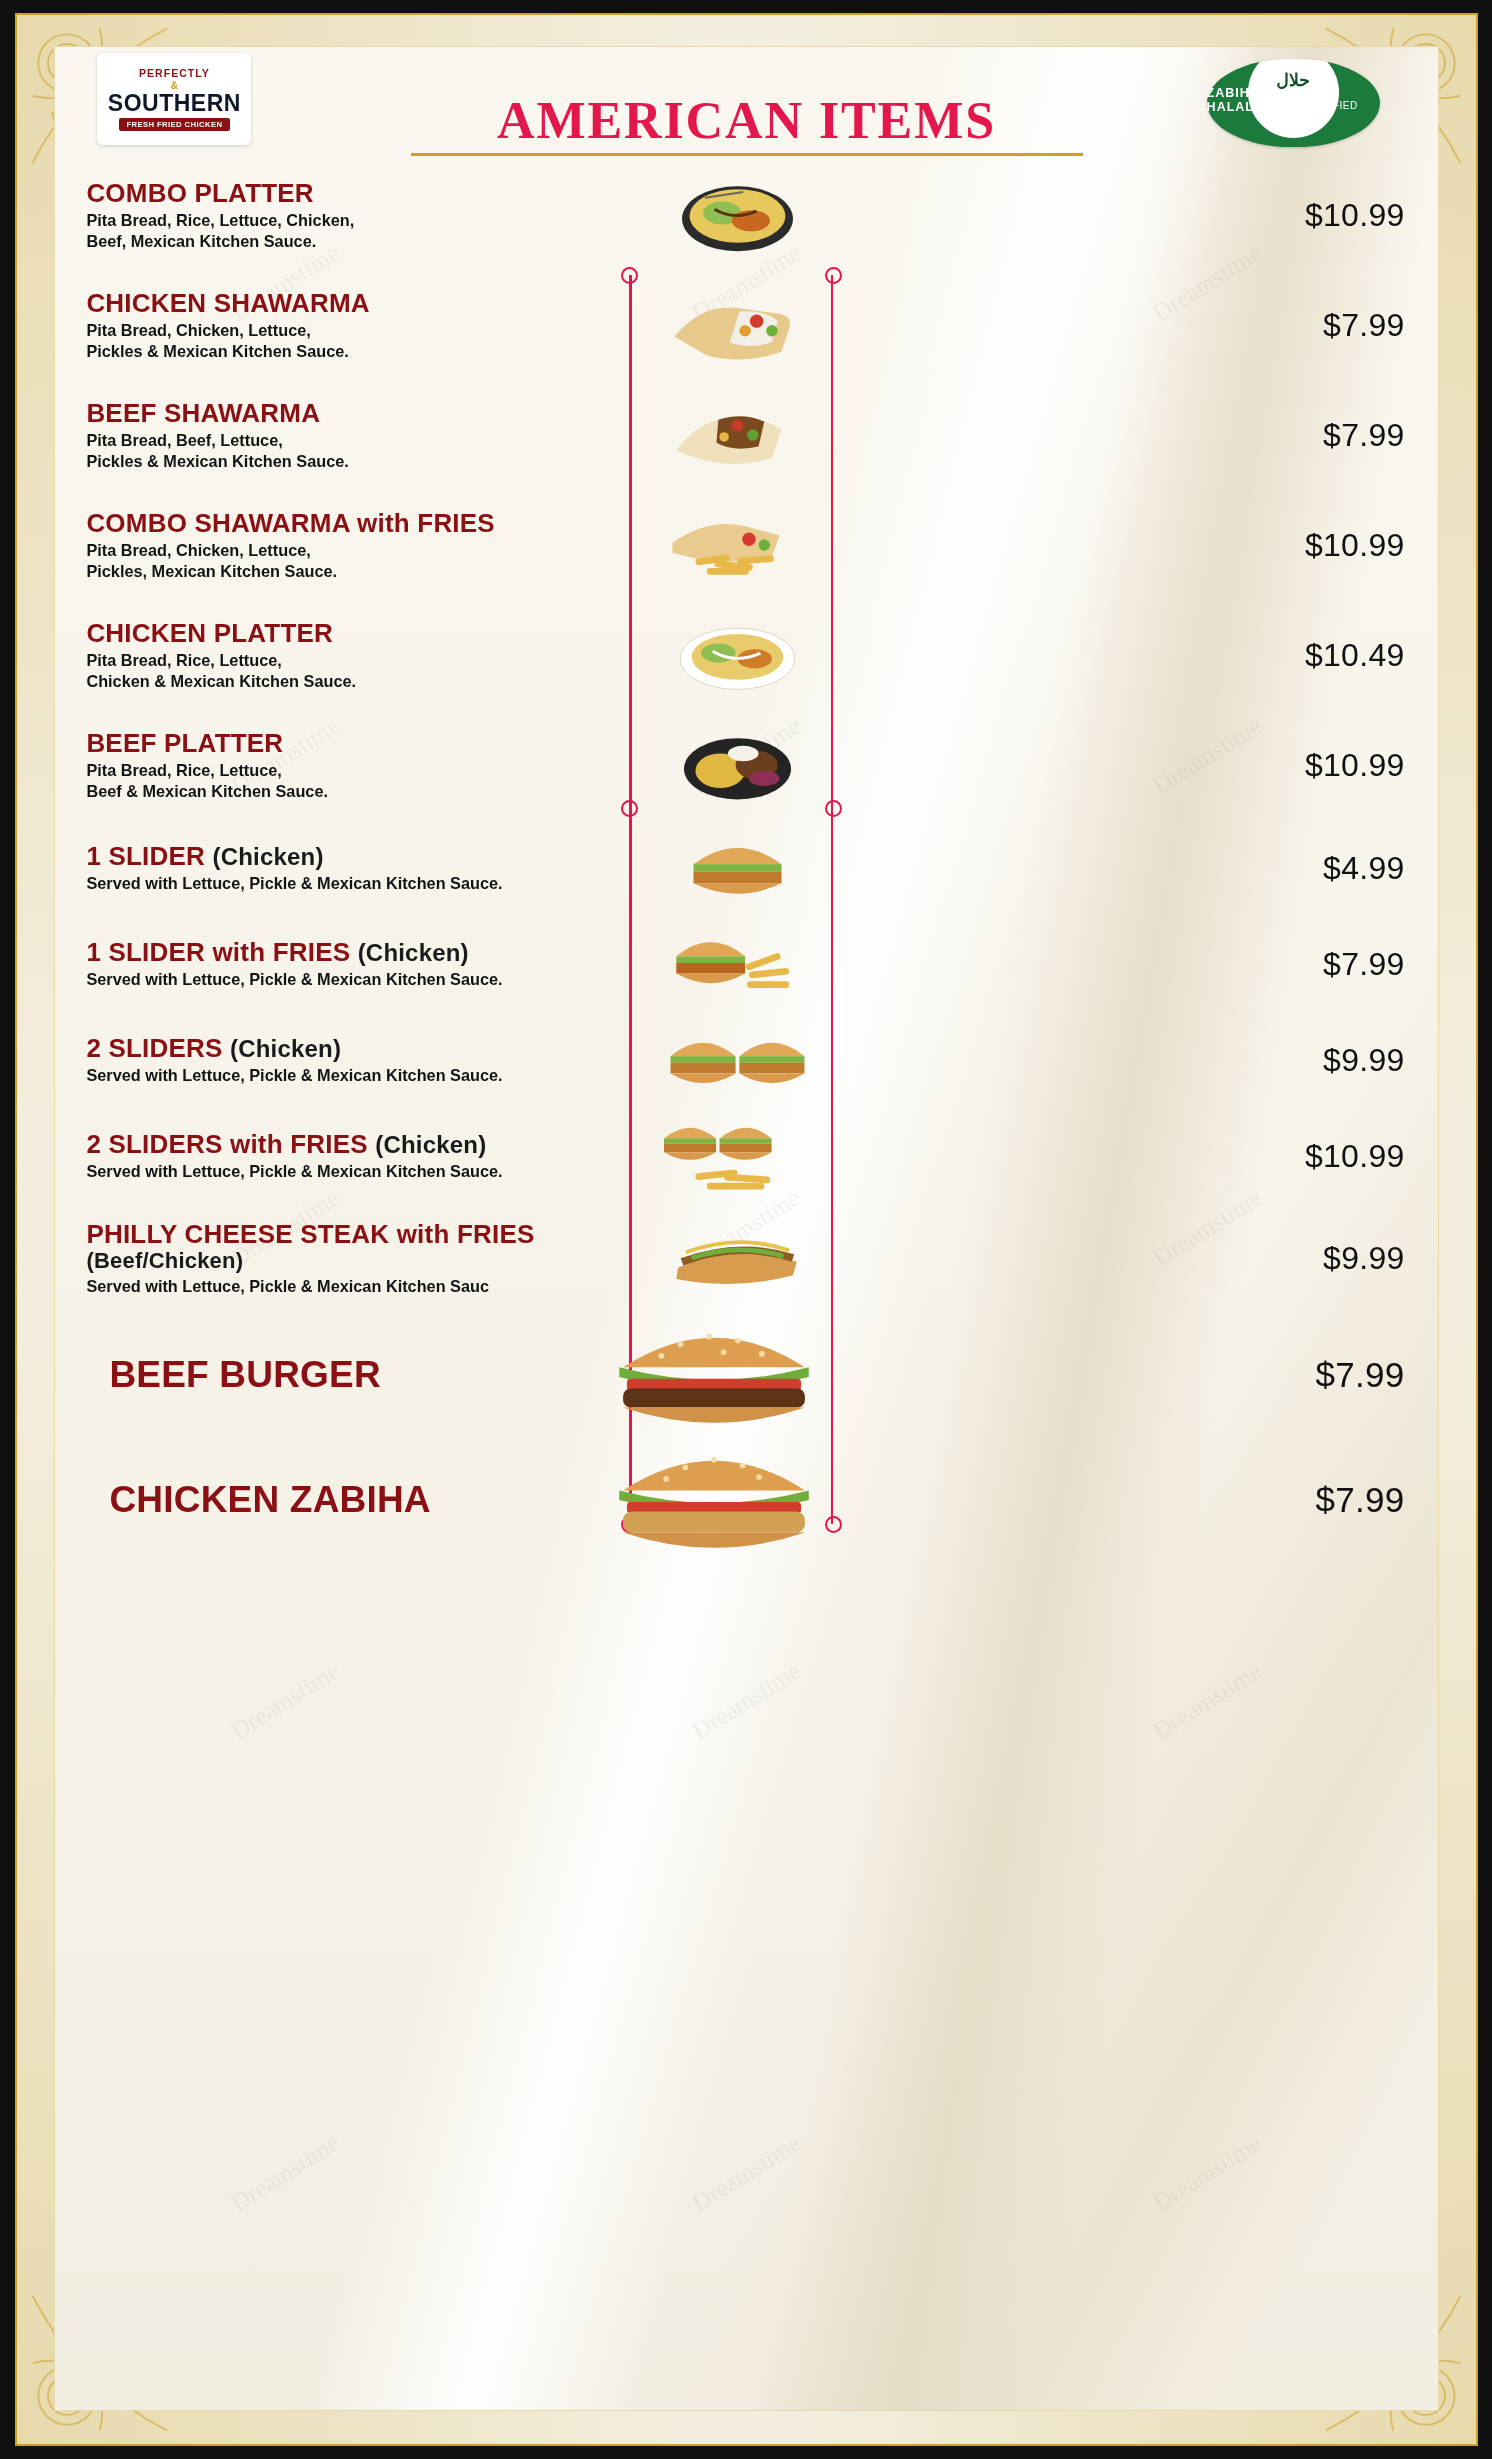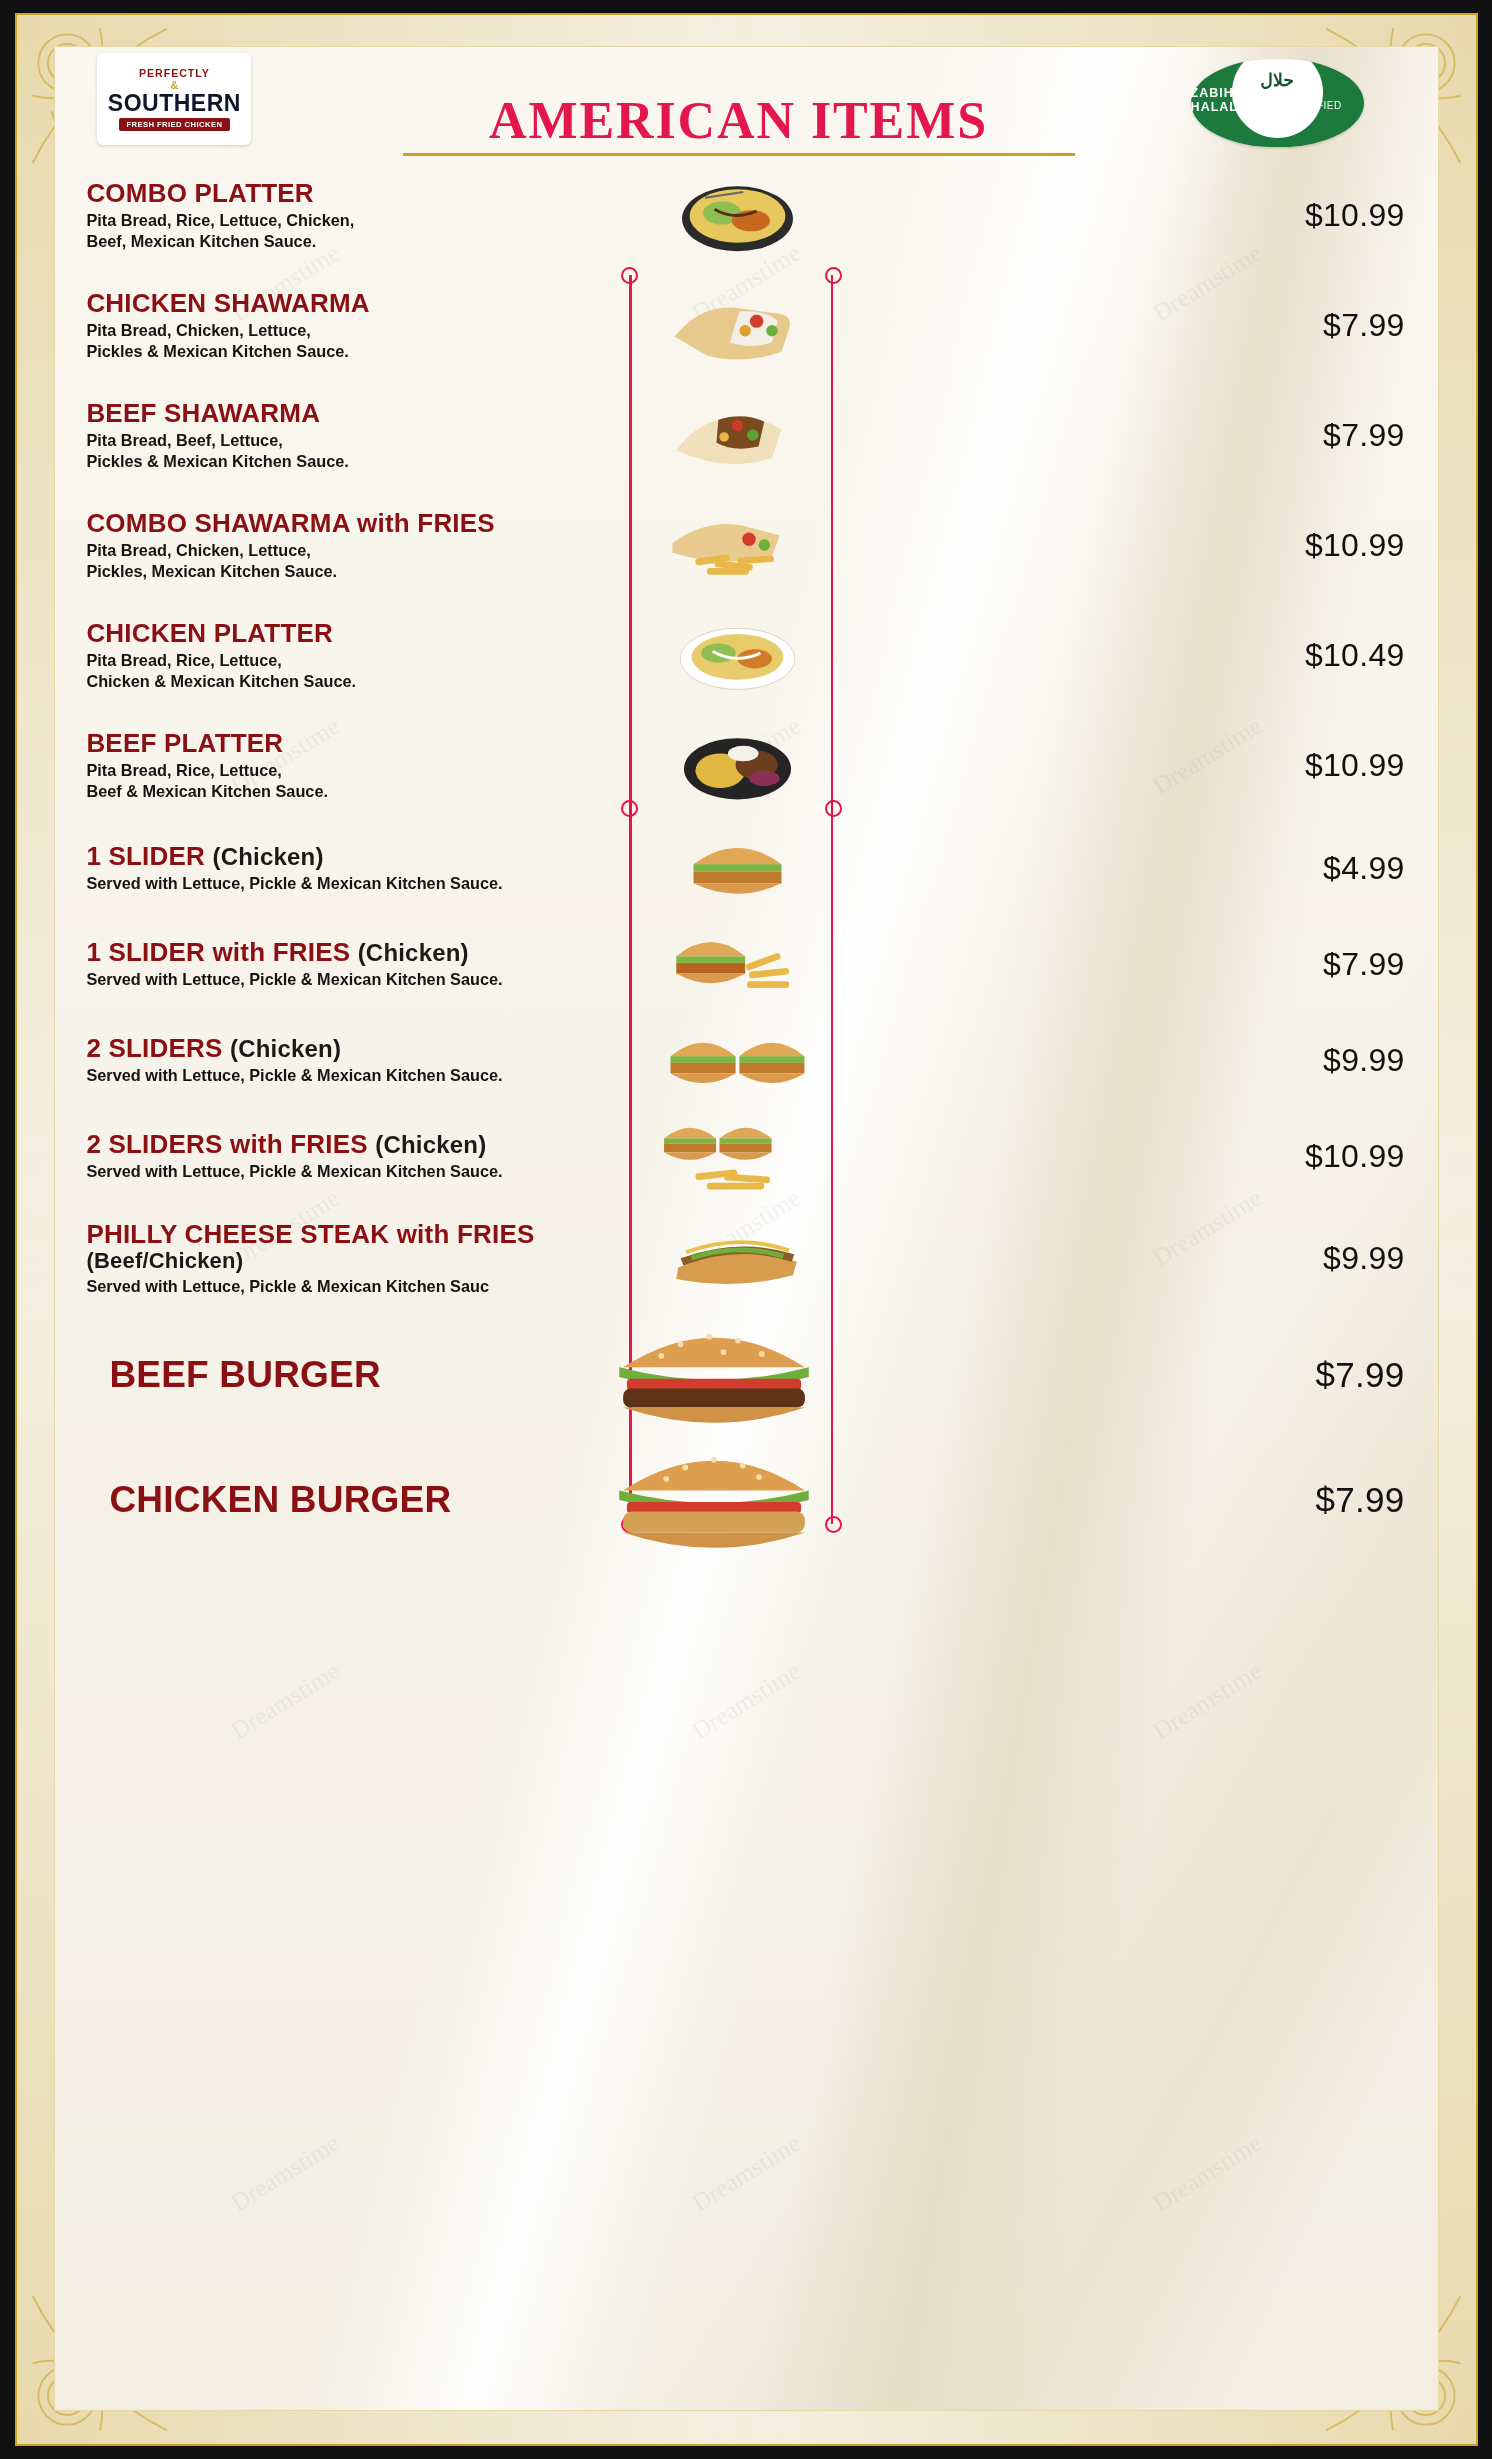--- a/index.html
+++ b/index.html
@@ -54,21 +54,21 @@
   }
   .corner svg { width: 100%; height: 100%; }
   .corner.tl { left: 5.8px;  top: 3.8px; }
   .corner.tr { right: 5.8px; top: 3.8px;  transform: scaleX(-1); }
   .corner.bl { left: 5.8px;  bottom: 3.8px; transform: scaleY(-1); }
   .corner.br { right: 5.8px; bottom: 3.8px; transform: scale(-1,-1); }
 
   
   .header {
     position: absolute;
-    left: 0; right: 16px; top: 0;
+    left: 0; right: 0; top: 0;
     height: 113px;
     padding-left: 42px;
   }
   .logo {
     position: absolute;
     left: 42px; top: 5.8px;
     width: 154px; height: 92px;
     background: #fff;
     border-radius: 5.8px;
     display: flex; flex-direction: column;
@@ -603,21 +603,21 @@
                 <rect x="34" y="74" width="182" height="12" rx="4" fill="#d23c2c"></rect>
                 <rect x="30" y="84" width="190" height="20" rx="8" fill="#5d3318"></rect>
                 <path d="M30 104 q95 32 190 0 z" fill="#cf9246"></path>
               </svg>
             </div>
           </div>
           <div class="price">$7.99</div>
         </div>
 
         <div class="big-row">
-          <div class="item-name" style="flex:0 0 480px">CHICKEN BURGER</div>
+          <div class="item-name" style="flex:0 0 480px">CHICKEN ZABIHA</div>
           <div class="big-photo">
             <div class="fimg big">
               <svg viewBox="0 0 250 140" style="width:100%;height:100%">
                 <path d="M30 60 q95 -62 190 0 z" fill="#dd9f4f"></path>
                 <g fill="#f3dca8">
                   <circle cx="95" cy="36" r="3"></circle>
                     <circle cx="125" cy="28" r="3"></circle>
                   <circle cx="155" cy="34" r="3"></circle>
                     <circle cx="75" cy="48" r="3"></circle>
                   <circle cx="172" cy="46" r="3"></circle>

